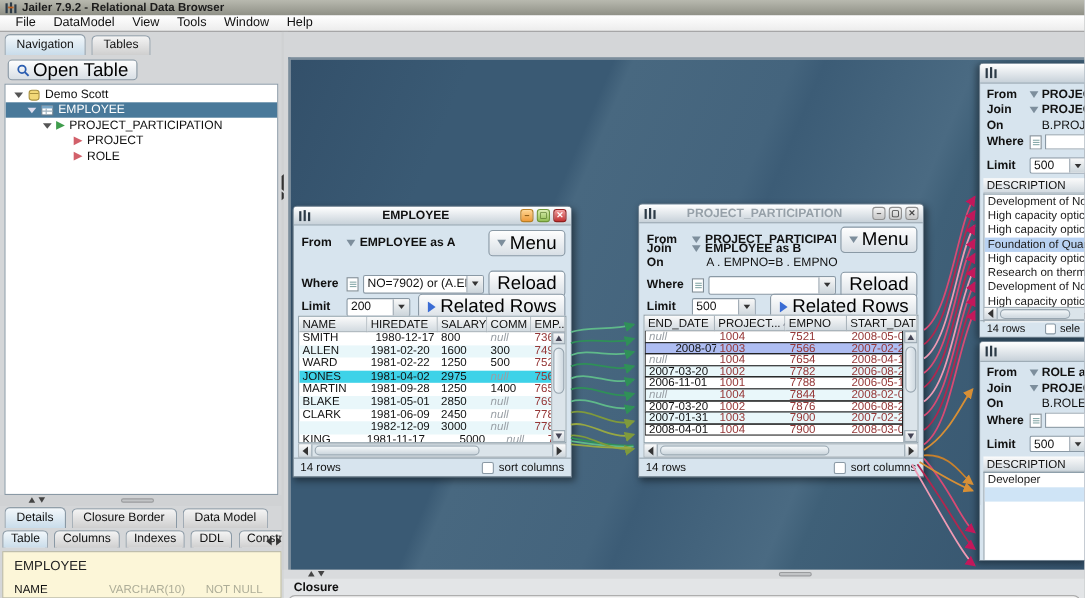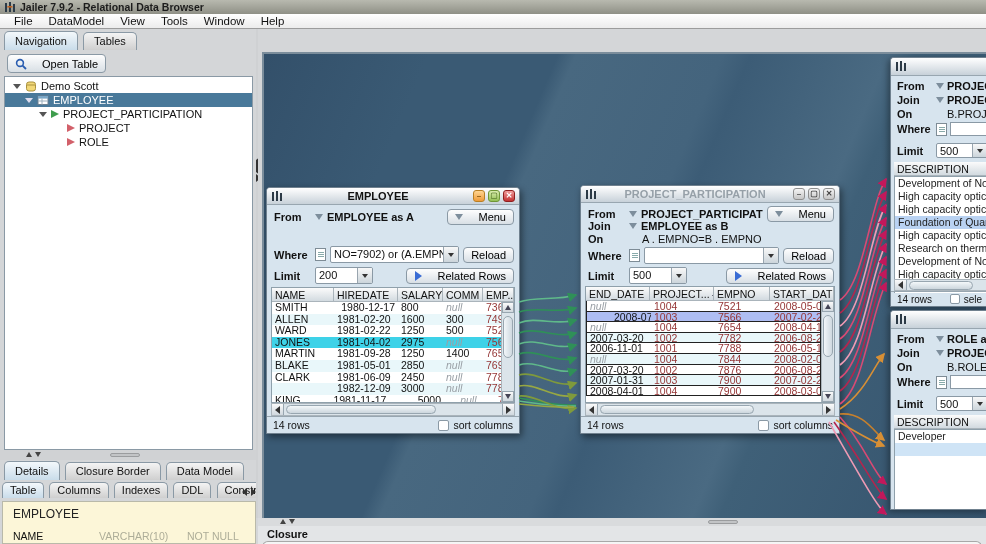--- a/index.html
+++ b/index.html
@@ -10,21 +10,21 @@
   #titlebar { position:absolute; left:0; top:0; width:986px; height:14px; background:linear-gradient(#b8b9af,#8f9086); display:flex; align-items:center; padding:0 4px; gap:4px; }
   #titlebar .title { font-size:10.5px; font-weight:bold; color:#1c1c1c; }
 
   
   #menubar { position:absolute; left:0; top:14px; width:986px; height:15px; background:linear-gradient(#ffffff,#ececec); border-bottom:1px solid #9c9c9c; display:flex; align-items:center; padding-left:6px; }
   #menubar .mitem { padding:0 8px; font-size:11.5px; color:#111; cursor:default; }
 
   
   .tab { display:inline-block; padding:2px 10px 3px; border:1px solid #8a99a5; border-bottom:none; border-radius:5px 5px 0 0; background:linear-gradient(#f4f4f4,#cfcfcf); margin-right:2px; font-size:11px; vertical-align:bottom; }
   .tab.selected { background:linear-gradient(#f3f8fb,#c9dcea); padding-top:3px; }
-  .btn { display:inline-flex; align-items:center; justify-content:center; gap:15px; border:1px solid #8a99a5; border-radius:4px; background:linear-gradient(#fefefe,#d8dfe5); font-size:11px; padding:1px 7px; white-space:nowrap; }
+  .btn { display:inline-flex; align-items:center; justify-content:center; gap:3px; border:1px solid #8a99a5; border-radius:4px; background:linear-gradient(#fefefe,#d8dfe5); font-size:17px; padding:1px 7px; white-space:nowrap; }
   .combo { display:flex; border:1px solid #8a99a5; background:#fff; height:17px; border-radius:2px; overflow:hidden; }
   .combo .cval { flex:1; padding:0 3px; font-size:11px; line-height:15px; white-space:nowrap; overflow:hidden; }
   .combo .cdd { width:15px; flex:0 0 15px; background:linear-gradient(#f8f8f8,#ccd5db); border-left:1px solid #99a5af; display:flex; align-items:center; justify-content:center; }
   .arrow-down { width:0; height:0; border-left:3.5px solid transparent; border-right:3.5px solid transparent; border-top:4.5px solid #333; }
   .checkbox { width:11px; height:11px; background:#fff; border:1px solid #8a99a5; border-radius:2px; display:inline-block; }
   .doc-icon { width:11px; height:13px; background:#fff; border:1px solid #7e8c96; position:relative; flex:0 0 11px; }
   .doc-icon::before { content:""; position:absolute; left:2px; top:3px; width:6px; height:1px; background:#8aa; box-shadow:0 2px 0 #8aa, 0 4px 0 #8aa; }
   .tbl-tri { width:0; height:0; border-left:4.5px solid transparent; border-right:4.5px solid transparent; border-top:6px solid #7d8e9c; flex:0 0 auto; }
 
   

